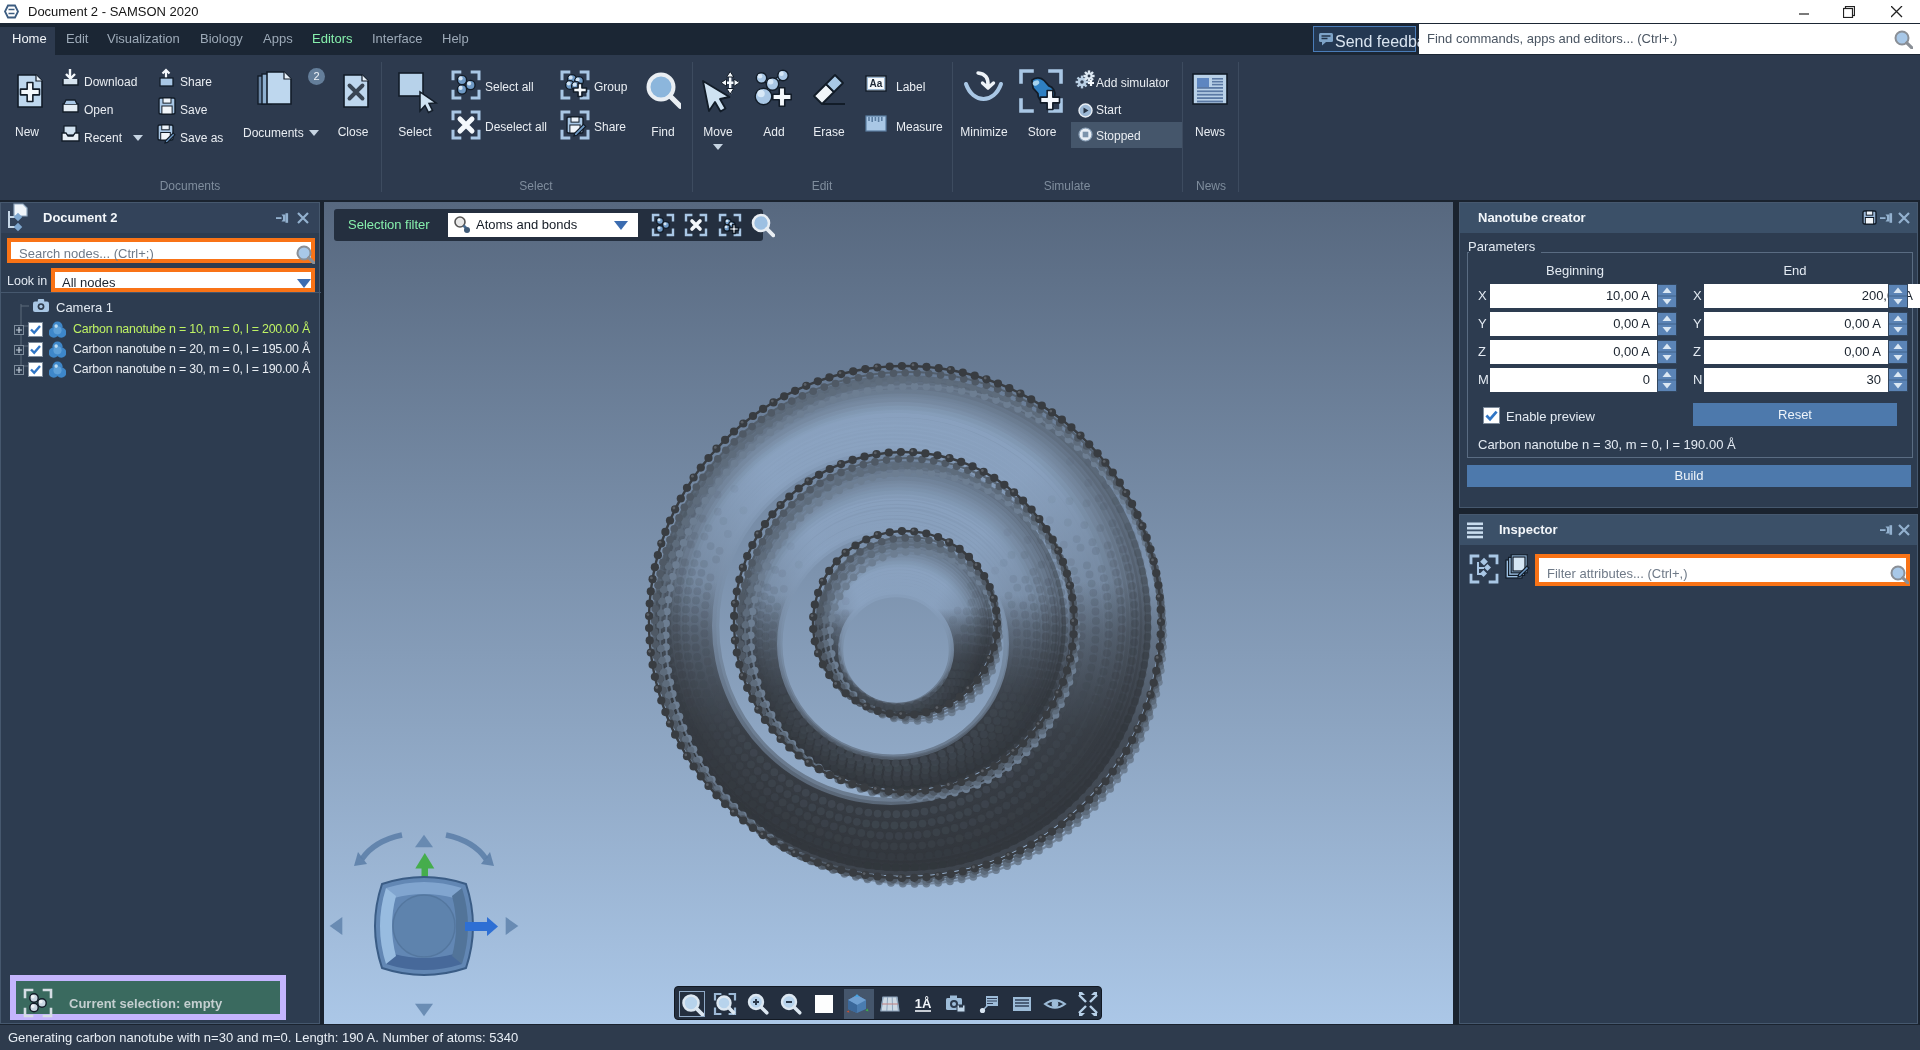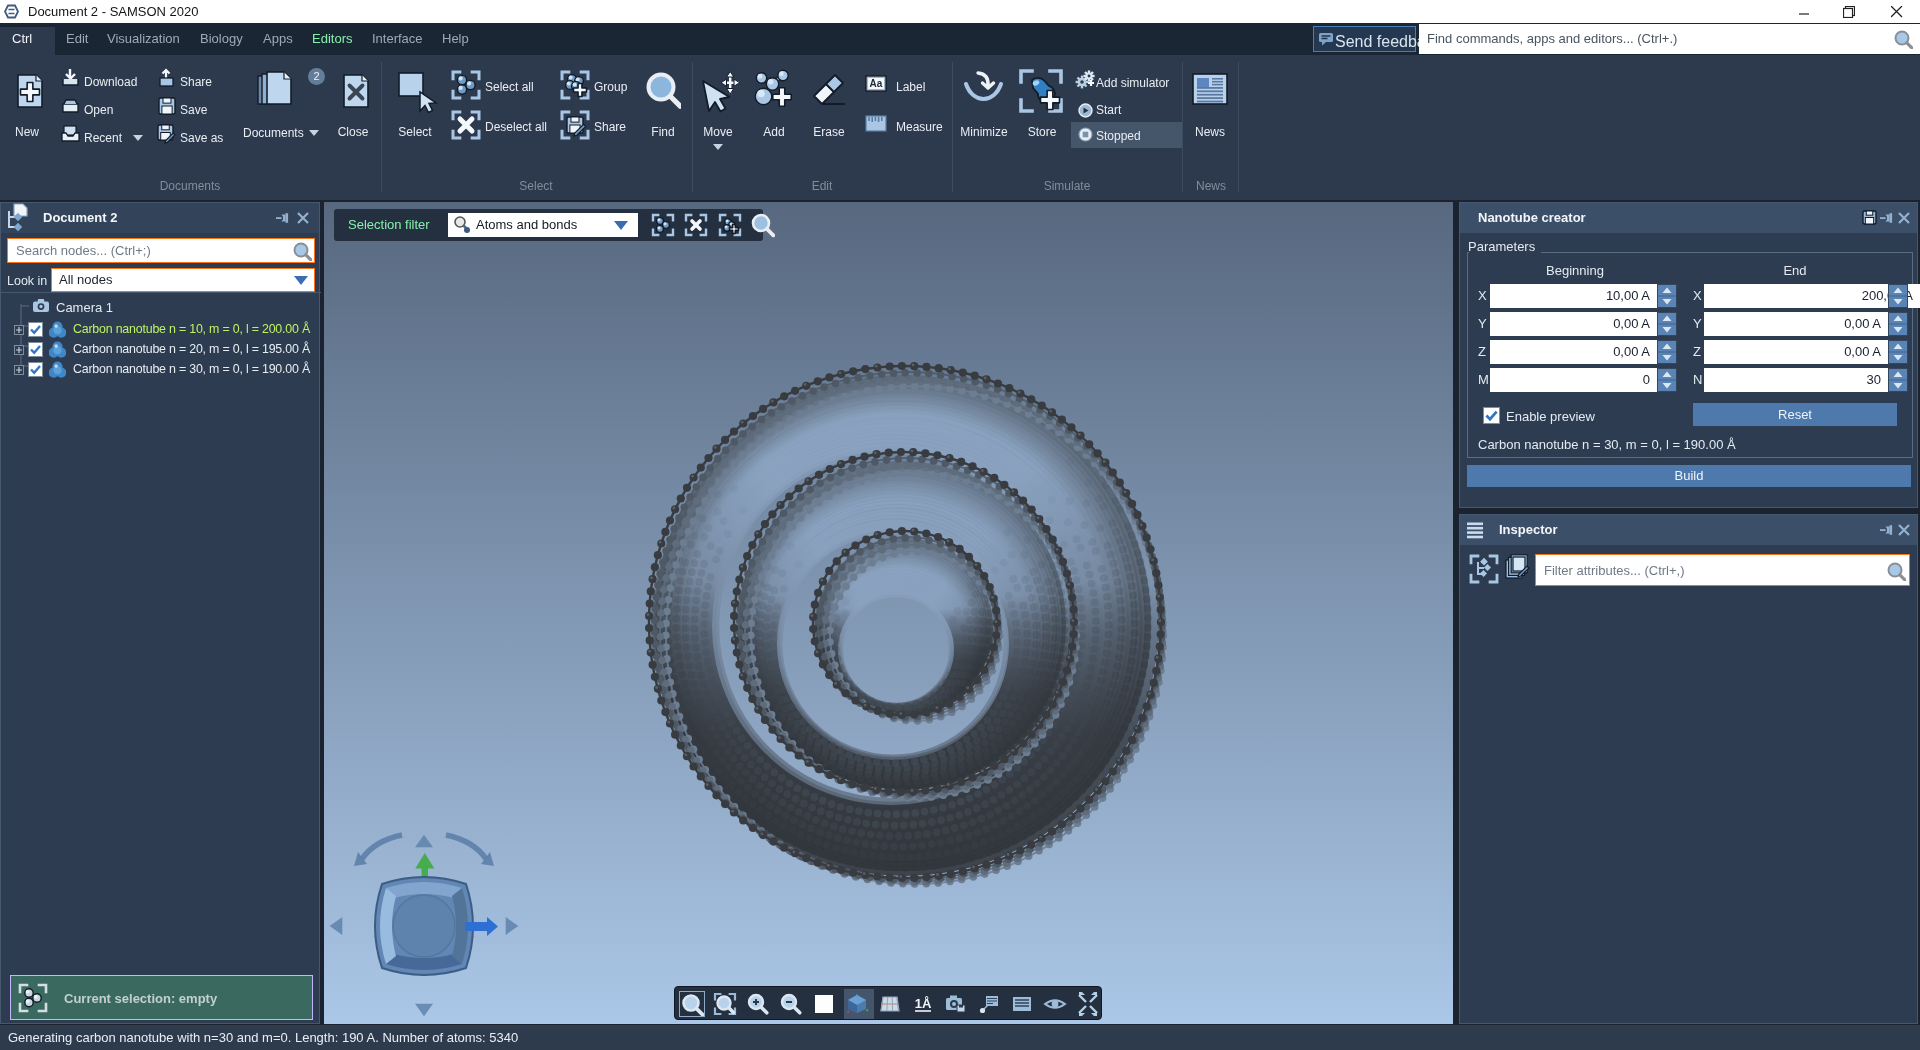--- a/index.html
+++ b/index.html
@@ -7,21 +7,21 @@
 .titlebar{position:absolute;left:0;top:0;width:1920px;height:23px;background:#fff}
 .menubar{position:absolute;left:0;top:23px;width:1920px;height:32px;background:#1b2634}
 .menuitem{position:absolute;top:0;height:32px;line-height:32px;color:#9daab8;font-size:13px}
 .ribbon{position:absolute;left:0;top:55px;width:1920px;height:145px;background:#2d3a4e}
 .rlabel{position:absolute;font-size:12px;color:#e9edf2;text-align:center}
 .gcap{position:absolute;font-size:12px;color:#7f8d9d;text-align:center}
 .rtext{position:absolute;font-size:12px;color:#e9edf2}
 .sep{position:absolute;top:62px;height:130px;width:1px;background:#3d4b5f}
 .panel{position:absolute;background:#2d3c50;border:1px solid #46586e}
 .phead{position:absolute;left:0;top:0;width:100%;height:30px;background:#3b5068;color:#f2f6fa;font-weight:bold;font-size:13px}
-.wbox{position:absolute;background:#fff;border:1px solid #f97316}
+.wbox{position:absolute;background:#fff;border:4px solid #f97316}
 .lbl{position:absolute;font-size:13px;color:#e3eaf2}
 .sbox{position:absolute;height:24px;background:#fff;font-size:13px;color:#18212c;text-align:right;padding:4px 7px 0 0}
 .btn{position:absolute;background:#4d79ac;color:#edf3f9;font-size:13px;text-align:center}
 .statusbar{position:absolute;left:0;top:1025px;width:1920px;height:25px;background:#2e3b4d;color:#e8eef5;font-size:13px;line-height:25px}
 </style></head><body>
 <div id="app">
 
 <div class="titlebar">
  <svg width="15" height="15" viewBox="0 0 15 15" style="position:absolute;left:4px;top:4px">
   <path d="M4 1.5 h7 l3 6 -3 6 h-7 l-3 -6 z" fill="none" stroke="#3c5c80" stroke-width="1.8"></path>
@@ -34,21 +34,21 @@
  <svg width="12" height="12" style="position:absolute;left:1843px;top:6px">
         <rect x="2.5" y="0.5" width="9" height="9" fill="none" stroke="#222" stroke-width="1.2"></rect>
         <rect x="0.5" y="2.5" width="9" height="9" fill="#fff" stroke="#222" stroke-width="1.2"></rect>
       </svg>
  <svg width="12" height="12" style="position:absolute;left:1891px;top:6px">
         <path d="M0 0 L11 11 M11 0 L0 11" stroke="#222" stroke-width="1.3"></path>
       </svg>
 </div>
     <div class="menubar">
       <div style="position:absolute;left:0;top:4px;width:55px;height:28px;background:#2d3a4e"></div>
-      <div class="menuitem" style="left:12px;color:#f0f4f8">Ctrl</div>
+      <div class="menuitem" style="left:12px;color:#f0f4f8">Home</div>
       <div class="menuitem" style="left:66px;color:#9daab8">Edit</div>
       <div class="menuitem" style="left:107px;color:#9daab8">Visualization</div>
       <div class="menuitem" style="left:200px;color:#9daab8">Biology</div>
       <div class="menuitem" style="left:263px;color:#9daab8">Apps</div>
       <div class="menuitem" style="left:312px;color:#86efac">Editors</div>
       <div class="menuitem" style="left:372px;color:#9daab8">Interface</div>
       <div class="menuitem" style="left:442px;color:#9daab8">Help</div>
       <div style="position:absolute;left:1313px;top:3px;width:103px;height:26px;background:#243852;border:1px solid #4a7cb8;color:#d9e4f0;font-size:12px">
  <span style="position:absolute;left:4px;top:4px"><svg width="16" height="16" viewBox="0 0 16 16" style="">
             <rect x="1" y="2" width="14" height="9" rx="1.5" fill="#7da3c8"></rect>
@@ -3019,21 +3019,21 @@
         <path d="M3 7.5 L6.2 10.8 L12 4" stroke="#3076c6" stroke-width="2.4" fill="none"></path>
       </svg>
       <svg width="17" height="17" viewBox="0 0 17 17" style="position:absolute;left:48px;top:158px">
         <circle cx="8.5" cy="5.61" r="5.1" fill="#3e87c9"></circle>
         <circle cx="4.760000000000001" cy="11.56" r="5.1" fill="#3e87c9"></circle>
         <circle cx="12.24" cy="11.56" r="5.1" fill="#3e87c9"></circle>
         <circle cx="8.5" cy="9.350000000000001" r="4.08" fill="#5ea0d8"></circle>
         <circle cx="7.14" cy="5.1" r="1.7849999999999997" fill="#bcdcf2"></circle>
       </svg>
       <div style="position:absolute;left:72px;top:159px;font-size:12.4px;color:#e8edf3;letter-spacing:-0.2px">Carbon nanotube n = 30, m = 0, l = 190.00 Å</div>
-      <div class="abs" style="left:9px;top:772px;width:303px;height:45px;background:#3a6a5f;border:1px solid #c4b5fd">
+      <div class="abs" style="left:9px;top:772px;width:276px;height:45px;background:#3a6a5f;border:6px solid #c4b5fd">
  <span style="position:absolute;left:7px;top:7px"><svg width="30" height="30" viewBox="0 0 30 30" style="">
             <path d="M10.32 2 H2 V10.32 M19.68 2 H28 V10.32 M2 19.68 V28 H10.32 M28 19.68 V28 H19.68" fill="none" stroke="#d5dde4" stroke-width="2.6"></path>
             <circle cx="11" cy="10" r="4.2" fill="#c9d6e2" stroke="#121c28" stroke-width="1.4"></circle>
             <circle cx="9.74" cy="8.53" r="1.8900000000000001" fill="#f2f6fa" opacity="0.9"></circle>
             <circle cx="19" cy="15" r="4.2" fill="#c9d6e2" stroke="#121c28" stroke-width="1.4"></circle>
             <circle cx="17.74" cy="13.53" r="1.8900000000000001" fill="#f2f6fa" opacity="0.9"></circle>
             <circle cx="11" cy="19.5" r="4.2" fill="#c9d6e2" stroke="#121c28" stroke-width="1.4"></circle>
             <circle cx="9.74" cy="18.03" r="1.8900000000000001" fill="#f2f6fa" opacity="0.9"></circle>
           </svg></span>
  <span style="position:absolute;left:53px;top:15px;font-size:13px;font-weight:bold;color:#c4cfd0">Current selection: empty</span>

